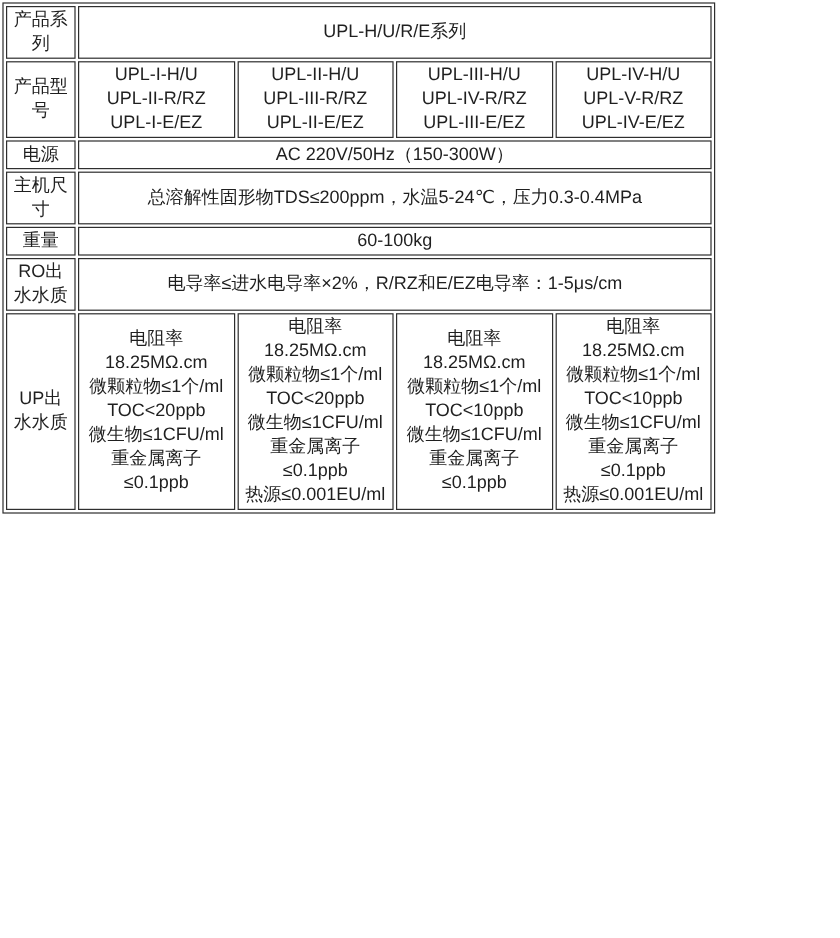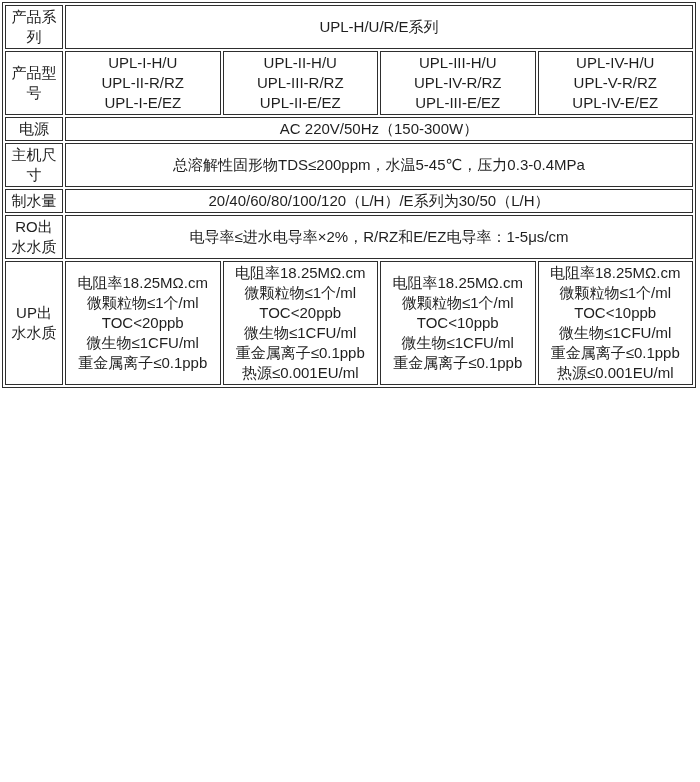--- a/index.html
+++ b/index.html
@@ -12,21 +12,21 @@
     height: 782px;
     font-family: "Liberation Sans", "DejaVu Sans", sans-serif;
     color: #1f1f1f;
     overflow: hidden;
   }
   table.spec {
     border-collapse: separate;
     border-spacing: 2px;
     border: 1px solid #2e2e2e;
     margin: 2px;
-    width: 694px;
+    width: 594px;
     table-layout: fixed;
     font-size: 15px;
     line-height: 20px;
     background: #ffffff;
   }
   table.spec td {
     border: 1px solid #2e2e2e;
     text-align: center;
     vertical-align: middle;
     padding: 1px 3px;
@@ -69,30 +69,30 @@
 UPL-IV-E/EZ</td>
   </tr>
 
   <tr>
     <td>电源</td>
     <td colspan="4">AC 220V/50Hz（150-300W）</td>
   </tr>
 
   <tr>
     <td>主机尺寸</td>
-    <td colspan="4">总溶解性固形物TDS≤200ppm，水温5-45℃，压力0.3-0.4MPa</td>
+    <td colspan="4">总溶解性固形物TDS≤200ppm，水温5-24℃，压力0.3-0.4MPa</td>
   </tr>
 
 
 
+  <tr>
+    <td>重量</td>
+    <td colspan="4">60-100kg</td>
+  </tr>
 
-  <tr>
-    <td>制水量</td>
-    <td colspan="4">20/40/60/80/100/120（L/H）/E系列为30/50（L/H）</td>
-  </tr>
 
 
 
 
   <tr>
     <td>RO出水水质</td>
     <td colspan="4">电导率≤进水电导率×2%，R/RZ和E/EZ电导率：1-5μs/cm</td>
   </tr>
 
   <tr>

